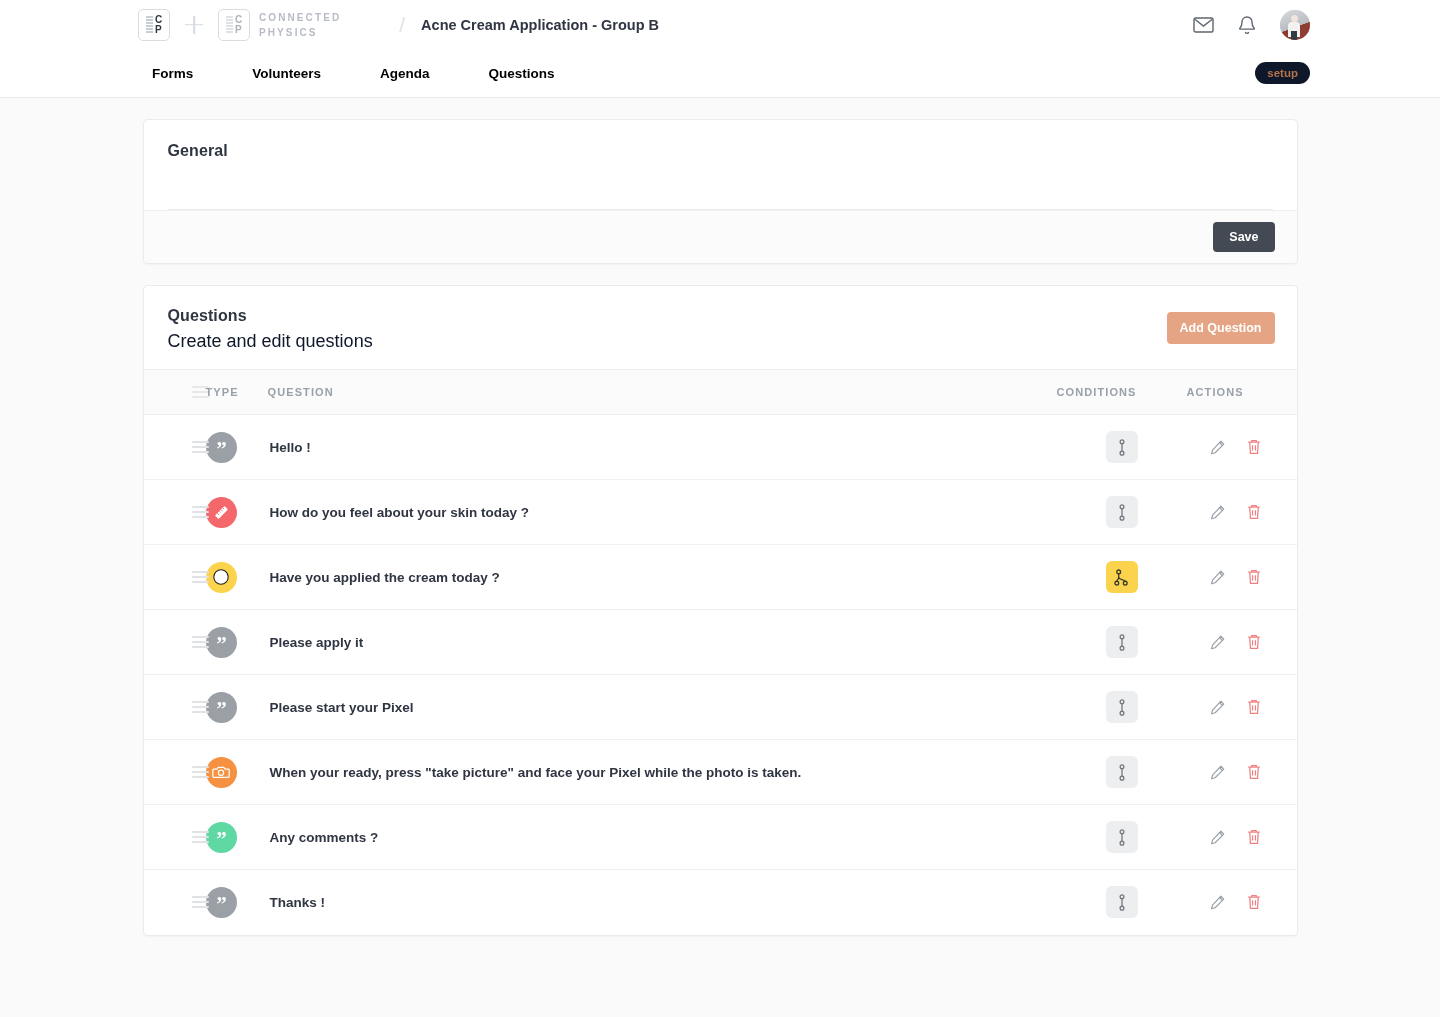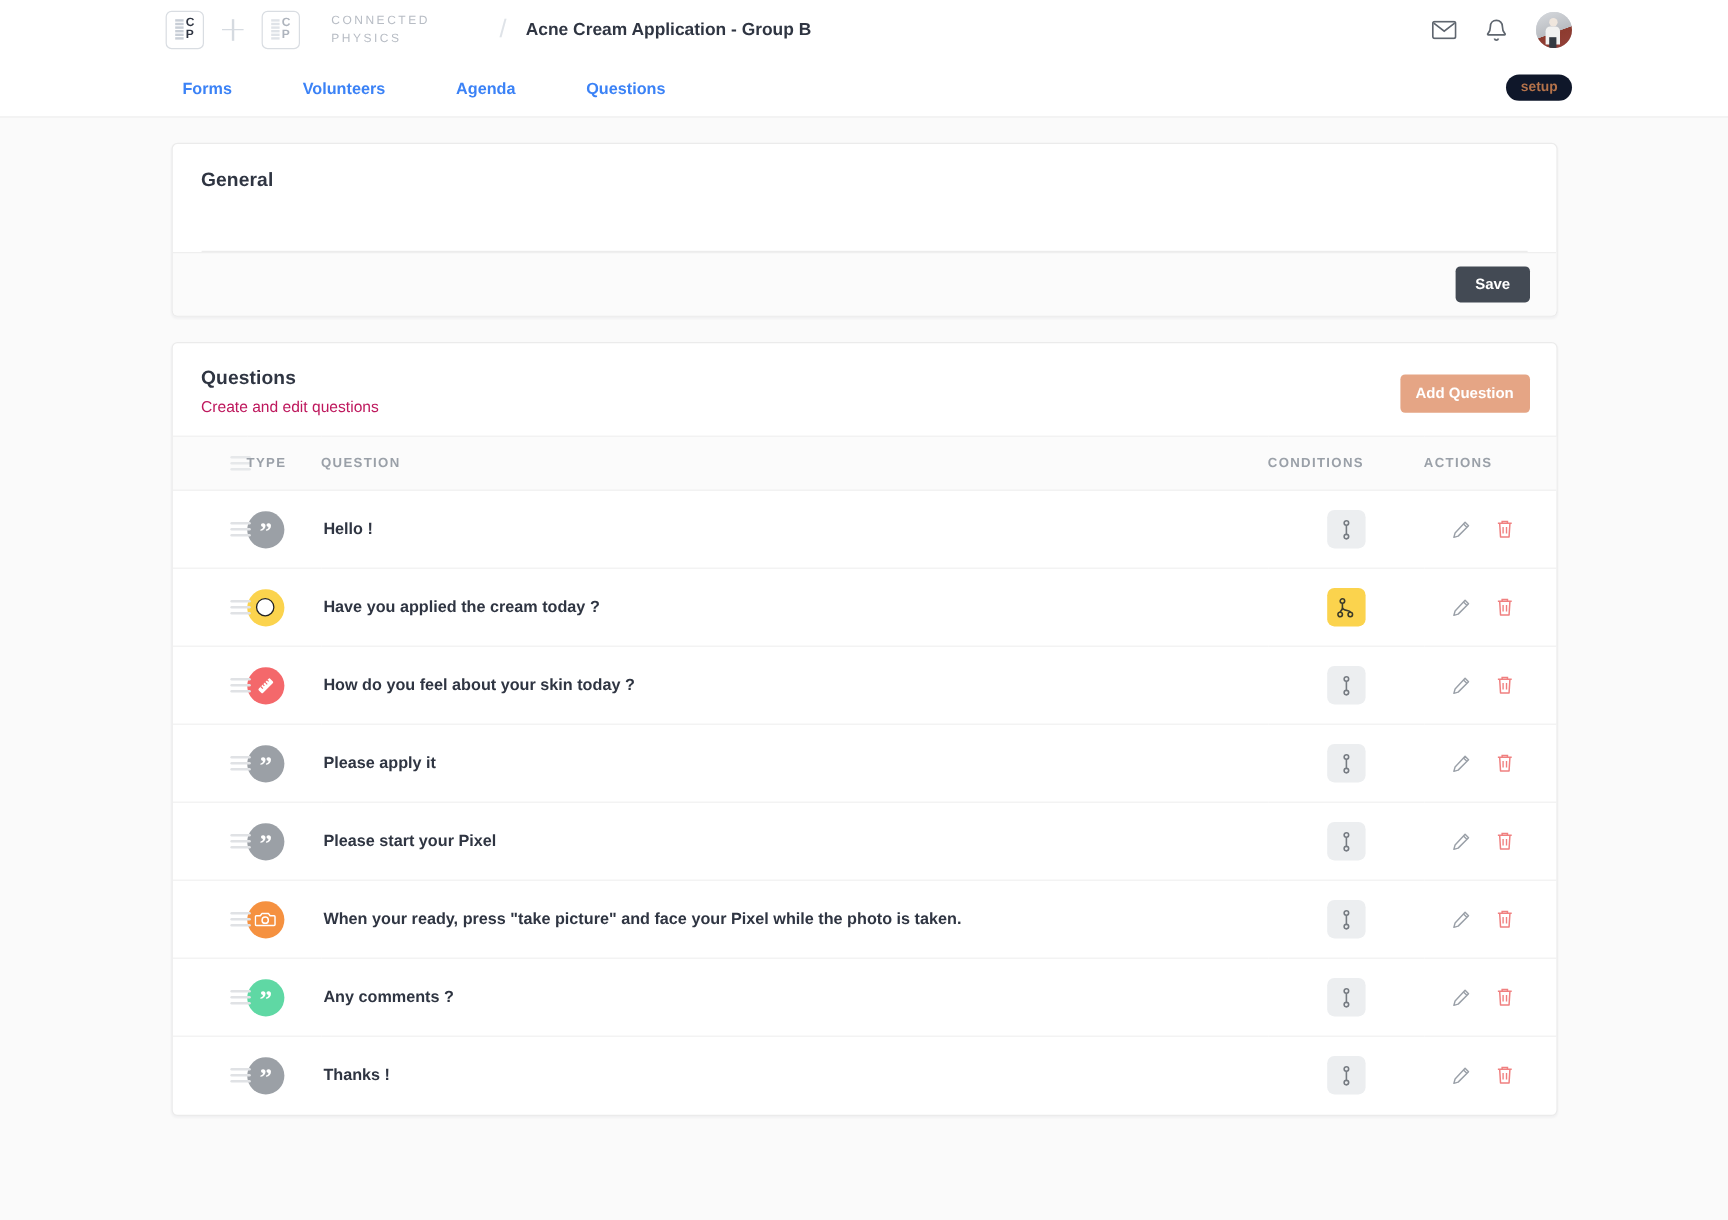--- a/index.html
+++ b/index.html
@@ -48,26 +48,26 @@
     position: relative;
     flex: none;
   }
   .plus-icon::before, .plus-icon::after {
     content: ""; position: absolute; background: #d5dae0;
   }
   .plus-icon::before { left: 50%; top: 4px; width: 1.6px; height: 18px; transform: translateX(-50%); }
   .plus-icon::after { top: 50%; left: 4px; height: 1.6px; width: 18px; transform: translateY(-50%); }
 
   .brand-name {
-    margin-left: 26px;
+    margin-left: 9px;
     font-size: 10px;
     letter-spacing: 2.1px;
     color: #b7bcc4;
     line-height: 1.5;
-    font-weight: 400;
+    font-weight: 700;
     white-space: nowrap;
   }
   .crumb-sep {
     margin: 0 16px 0 58px;
     color: #dfe3e8;
     font-size: 21px;
     font-weight: 300;
     transform: rotate(0deg);
     flex: none;
   }
@@ -99,21 +99,21 @@
     background: #fff;
     border-bottom: 1px solid #ececec;
     display: flex;
     align-items: center;
     padding: 0 130px 0 138px;
     position: relative;
   }
   .nav-item {
     font-size: 13.5px;
     font-weight: 700;
-    color: #3b82f6;
+    color: #000000;
     padding: 0 14px;
     margin-right: 31px;
     cursor: pointer;
     white-space: nowrap;
   }
   .setup-badge {
     margin-left: auto;
     background: #0f172a;
     color: #b4724a;
     font-size: 11.5px;
@@ -186,22 +186,22 @@
     cursor: pointer;
     font-family: "Liberation Sans", sans-serif;
   }
 
   
   .q-head {
     display: flex; align-items: flex-start;
     padding: 21px 22px 17px 24px;
   }
   .q-sub {
-    font-size: 13px;
-    color: #be185d;
+    font-size: 18px;
+    color: #0f172a;
     margin-top: 6px;
   }
   .btn-add {
     margin-left: auto;
     margin-top: 5px;
     background: #e5a585;
     color: #fff;
     border: none;
     border-radius: 4px;
     font-size: 12.5px;
@@ -429,20 +429,65 @@
             </tr>
             <tr>
               <td class="col-drag">
                 <span class="drag-handle">
                   <i></i>
                   <i></i>
                   <i></i>
                 </span>
               </td>
               <td class="col-type">
+                <span class="type-badge" style="background:#f4686b">
+                  <svg width="17" height="17" viewBox="0 0 20 20" fill="none">
+                    <g transform="rotate(-45 10 10)">
+                      <rect x="2" y="7" width="16" height="6" rx="1.4" fill="#fff"></rect>
+                      <path d="M6 7v3M9 7v2M12 7v3M15 7v2" stroke="#f4686b" stroke-width="1.1"></path>
+                    </g>
+                  </svg>
+                </span>
+              </td>
+              <td><span class="q-text">How do you feel about your skin today ?</span></td>
+              <td class="col-cond" style="text-align:center"><span class="cond-chip">
+                  <svg width="10" height="17" viewBox="0 0 10 18" fill="none">
+                    <circle cx="5" cy="3" r="2" stroke="#767b82" stroke-width="1.4"></circle>
+                    <circle cx="5" cy="15" r="2" stroke="#767b82" stroke-width="1.4"></circle>
+                    <path d="M5 5v8" stroke="#767b82" stroke-width="1.4"></path>
+                  </svg>
+                </span></td>
+              <td class="col-act">
+                <span class="actions">
+                  <span class="act-btn">
+                    <svg width="17" height="17" viewBox="0 0 20 20" fill="none">
+                      <path d="M14 2.6 17.4 6 7.2 16.2 3 17.4l1.2-4.2L14 2.6Z" stroke="#9aa0a8" stroke-width="1.4" stroke-linejoin="round"></path>
+                      <path d="M12.4 4.2 15.8 7.6" stroke="#9aa0a8" stroke-width="1.4"></path>
+                    </svg>
+                  </span>
+                  <span class="act-btn">
+                    <svg width="16" height="18" viewBox="0 0 18 20" fill="none">
+                      <path d="M2.5 4.5h13" stroke="#f08080" stroke-width="1.4"></path>
+                      <path d="M6.5 4.5V2.8h5v1.7" stroke="#f08080" stroke-width="1.4"></path>
+                      <path d="M4.2 4.5 5 17.2h8l.8-12.7" stroke="#f08080" stroke-width="1.4" stroke-linejoin="round"></path>
+                      <path d="M7.4 8v6M10.6 8v6" stroke="#f08080" stroke-width="1.3"></path>
+                    </svg>
+                  </span>
+                </span>
+              </td>
+            </tr>
+            <tr>
+              <td class="col-drag">
+                <span class="drag-handle">
+                  <i></i>
+                  <i></i>
+                  <i></i>
+                </span>
+              </td>
+              <td class="col-type">
                 <span class="type-badge" style="background:#fbd34d">
                   <svg width="18" height="18" viewBox="0 0 20 20">
                     <circle cx="10" cy="10" r="8" fill="#fff"></circle>
                     <path d="M10 2a8 8 0 0 0 0 16 8 8 0 0 1 0-16Z" fill="#222"></path>
                     <circle cx="10" cy="10" r="8" fill="none" stroke="#222" stroke-width="1.2"></circle>
                   </svg>
                 </span>
               </td>
               <td><span class="q-text">Have you applied the cream today ?</span></td>
               <td class="col-cond" style="text-align:center"><span class="cond-chip active">
@@ -474,65 +519,20 @@
             </tr>
             <tr>
               <td class="col-drag">
                 <span class="drag-handle">
                   <i></i>
                   <i></i>
                   <i></i>
                 </span>
               </td>
               <td class="col-type">
-                <span class="type-badge" style="background:#f4686b">
-                  <svg width="17" height="17" viewBox="0 0 20 20" fill="none">
-                    <g transform="rotate(-45 10 10)">
-                      <rect x="2" y="7" width="16" height="6" rx="1.4" fill="#fff"></rect>
-                      <path d="M6 7v3M9 7v2M12 7v3M15 7v2" stroke="#f4686b" stroke-width="1.1"></path>
-                    </g>
-                  </svg>
-                </span>
-              </td>
-              <td><span class="q-text">How do you feel about your skin today ?</span></td>
-              <td class="col-cond" style="text-align:center"><span class="cond-chip">
-                  <svg width="10" height="17" viewBox="0 0 10 18" fill="none">
-                    <circle cx="5" cy="3" r="2" stroke="#767b82" stroke-width="1.4"></circle>
-                    <circle cx="5" cy="15" r="2" stroke="#767b82" stroke-width="1.4"></circle>
-                    <path d="M5 5v8" stroke="#767b82" stroke-width="1.4"></path>
-                  </svg>
-                </span></td>
-              <td class="col-act">
-                <span class="actions">
-                  <span class="act-btn">
-                    <svg width="17" height="17" viewBox="0 0 20 20" fill="none">
-                      <path d="M14 2.6 17.4 6 7.2 16.2 3 17.4l1.2-4.2L14 2.6Z" stroke="#9aa0a8" stroke-width="1.4" stroke-linejoin="round"></path>
-                      <path d="M12.4 4.2 15.8 7.6" stroke="#9aa0a8" stroke-width="1.4"></path>
-                    </svg>
-                  </span>
-                  <span class="act-btn">
-                    <svg width="16" height="18" viewBox="0 0 18 20" fill="none">
-                      <path d="M2.5 4.5h13" stroke="#f08080" stroke-width="1.4"></path>
-                      <path d="M6.5 4.5V2.8h5v1.7" stroke="#f08080" stroke-width="1.4"></path>
-                      <path d="M4.2 4.5 5 17.2h8l.8-12.7" stroke="#f08080" stroke-width="1.4" stroke-linejoin="round"></path>
-                      <path d="M7.4 8v6M10.6 8v6" stroke="#f08080" stroke-width="1.3"></path>
-                    </svg>
-                  </span>
-                </span>
-              </td>
-            </tr>
-            <tr>
-              <td class="col-drag">
-                <span class="drag-handle">
-                  <i></i>
-                  <i></i>
-                  <i></i>
-                </span>
-              </td>
-              <td class="col-type">
                 <span class="type-badge" style="background:#9ba0a6">
                   <span class="quote-glyph">”</span>
                 </span>
               </td>
               <td><span class="q-text">Please apply it</span></td>
               <td class="col-cond" style="text-align:center"><span class="cond-chip">
                   <svg width="10" height="17" viewBox="0 0 10 18" fill="none">
                     <circle cx="5" cy="3" r="2" stroke="#767b82" stroke-width="1.4"></circle>
                     <circle cx="5" cy="15" r="2" stroke="#767b82" stroke-width="1.4"></circle>
                     <path d="M5 5v8" stroke="#767b82" stroke-width="1.4"></path>

